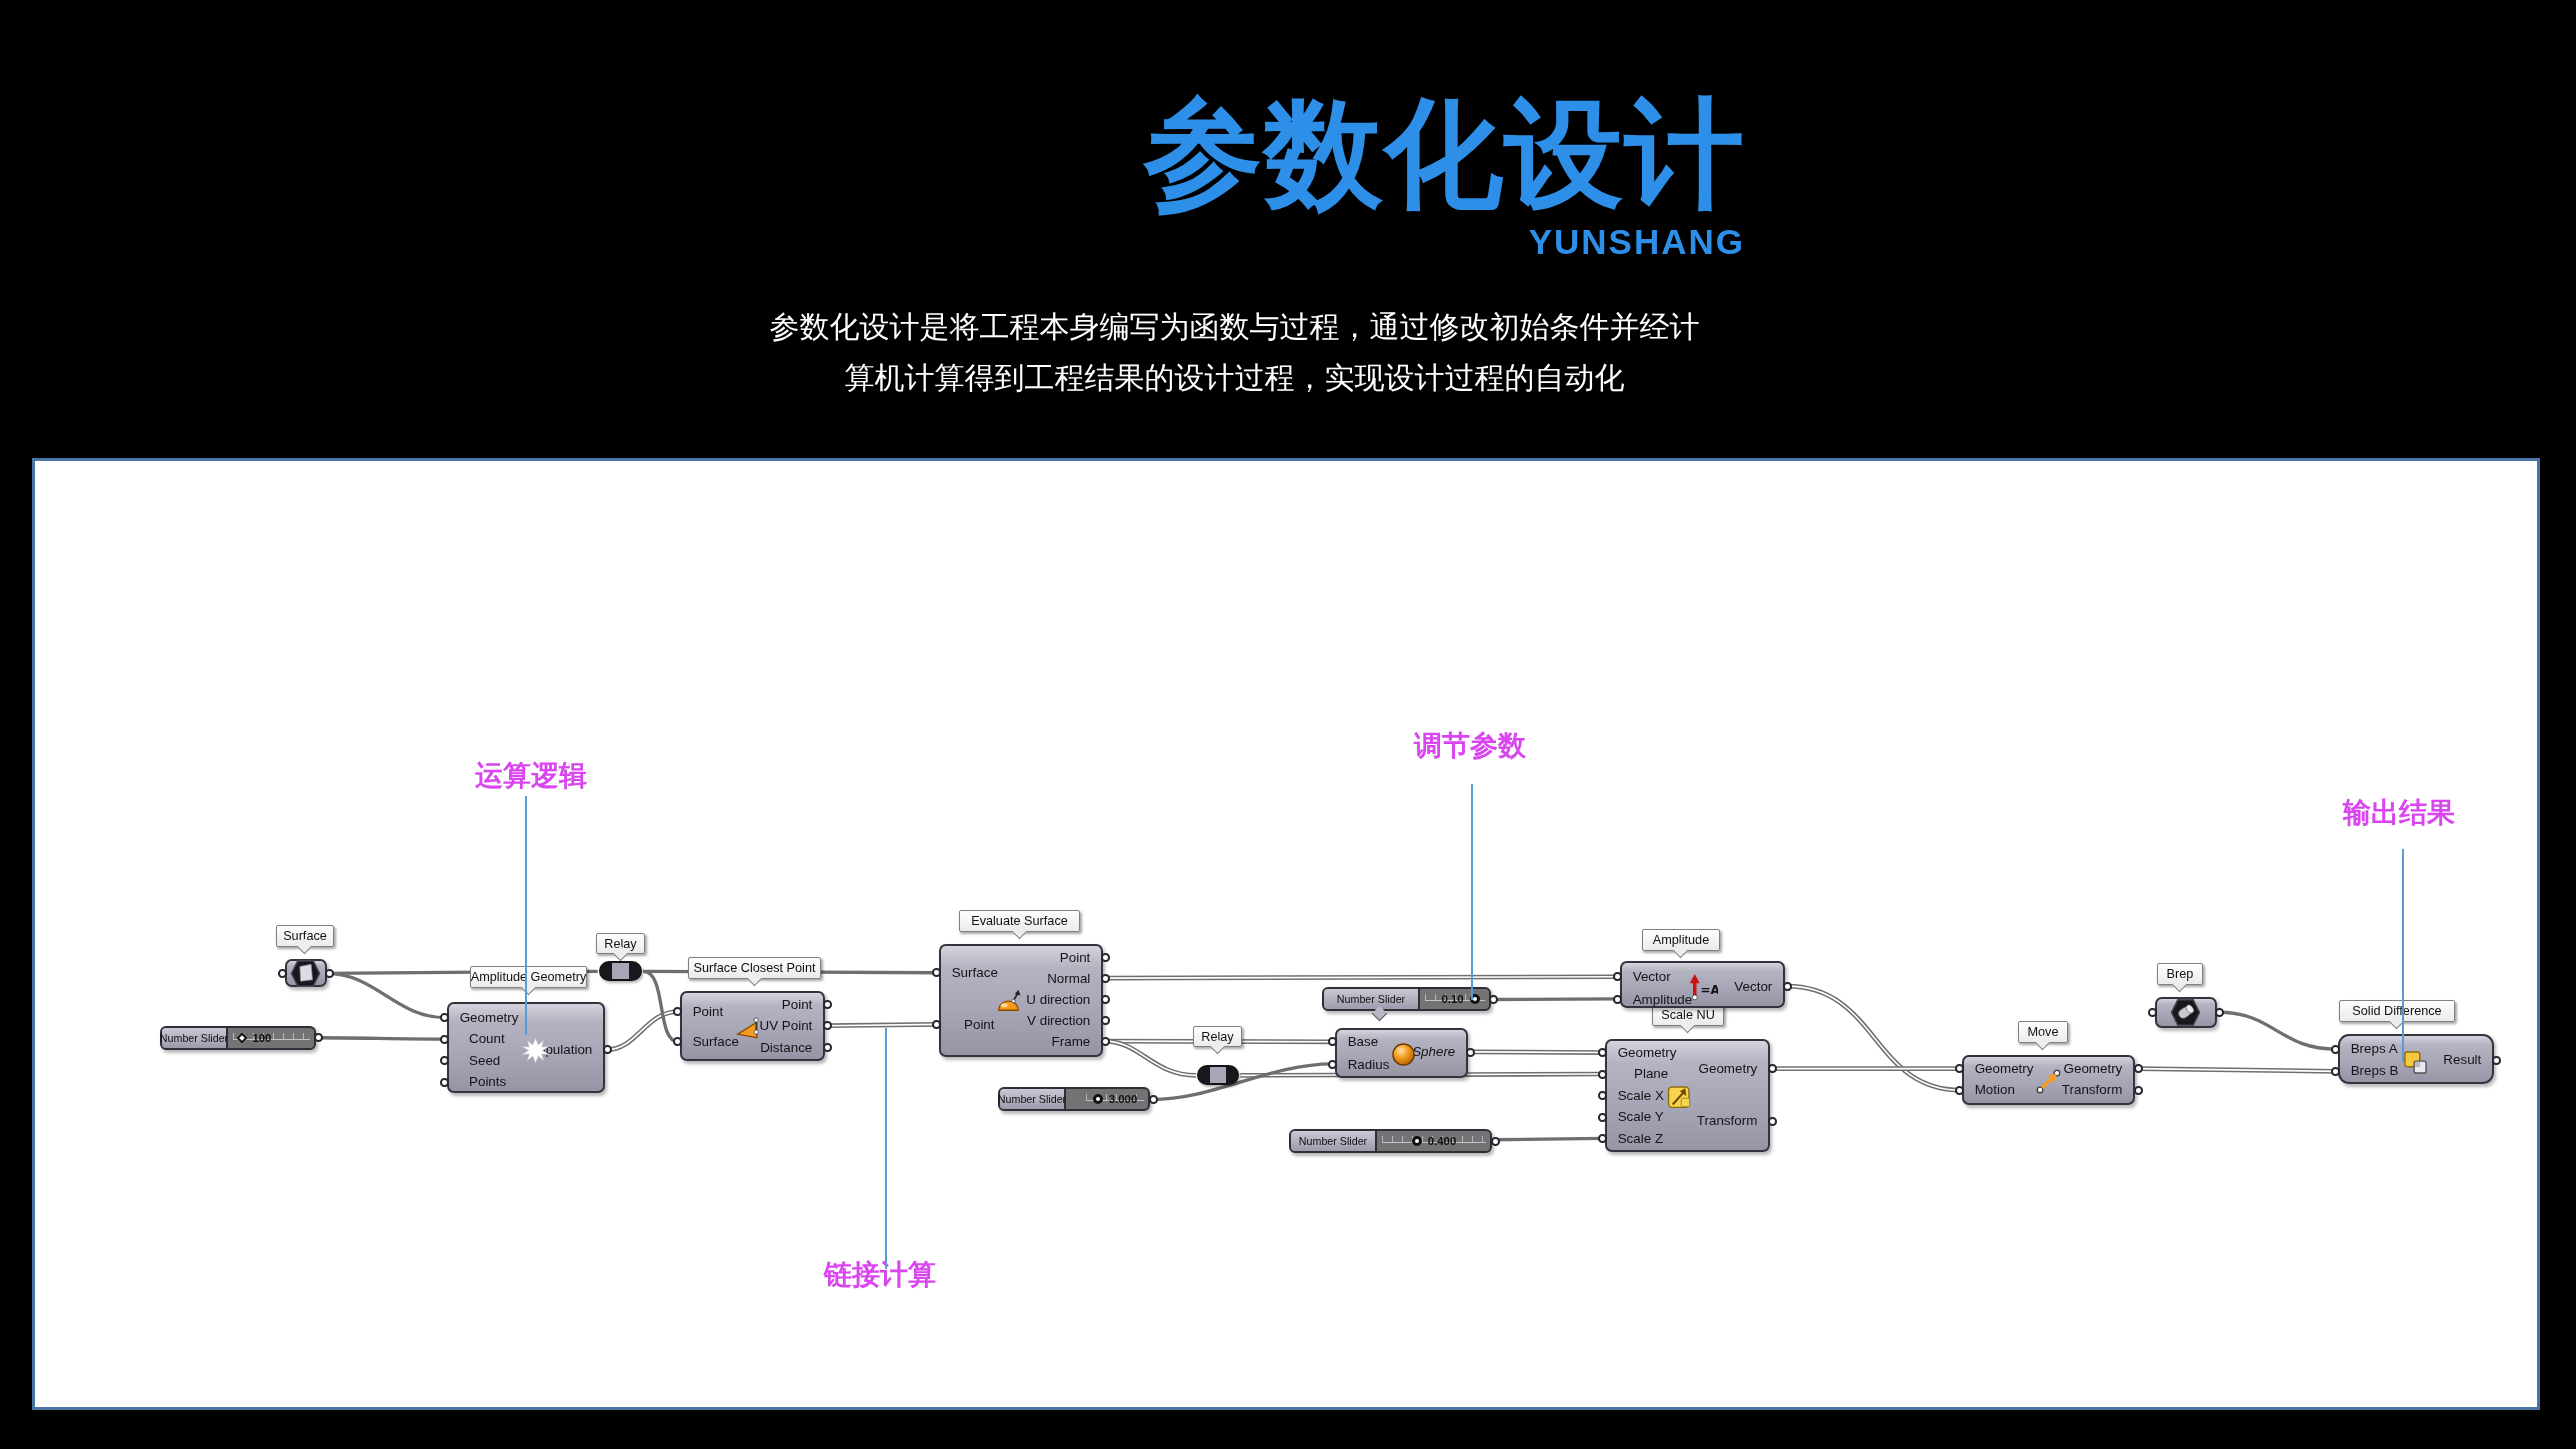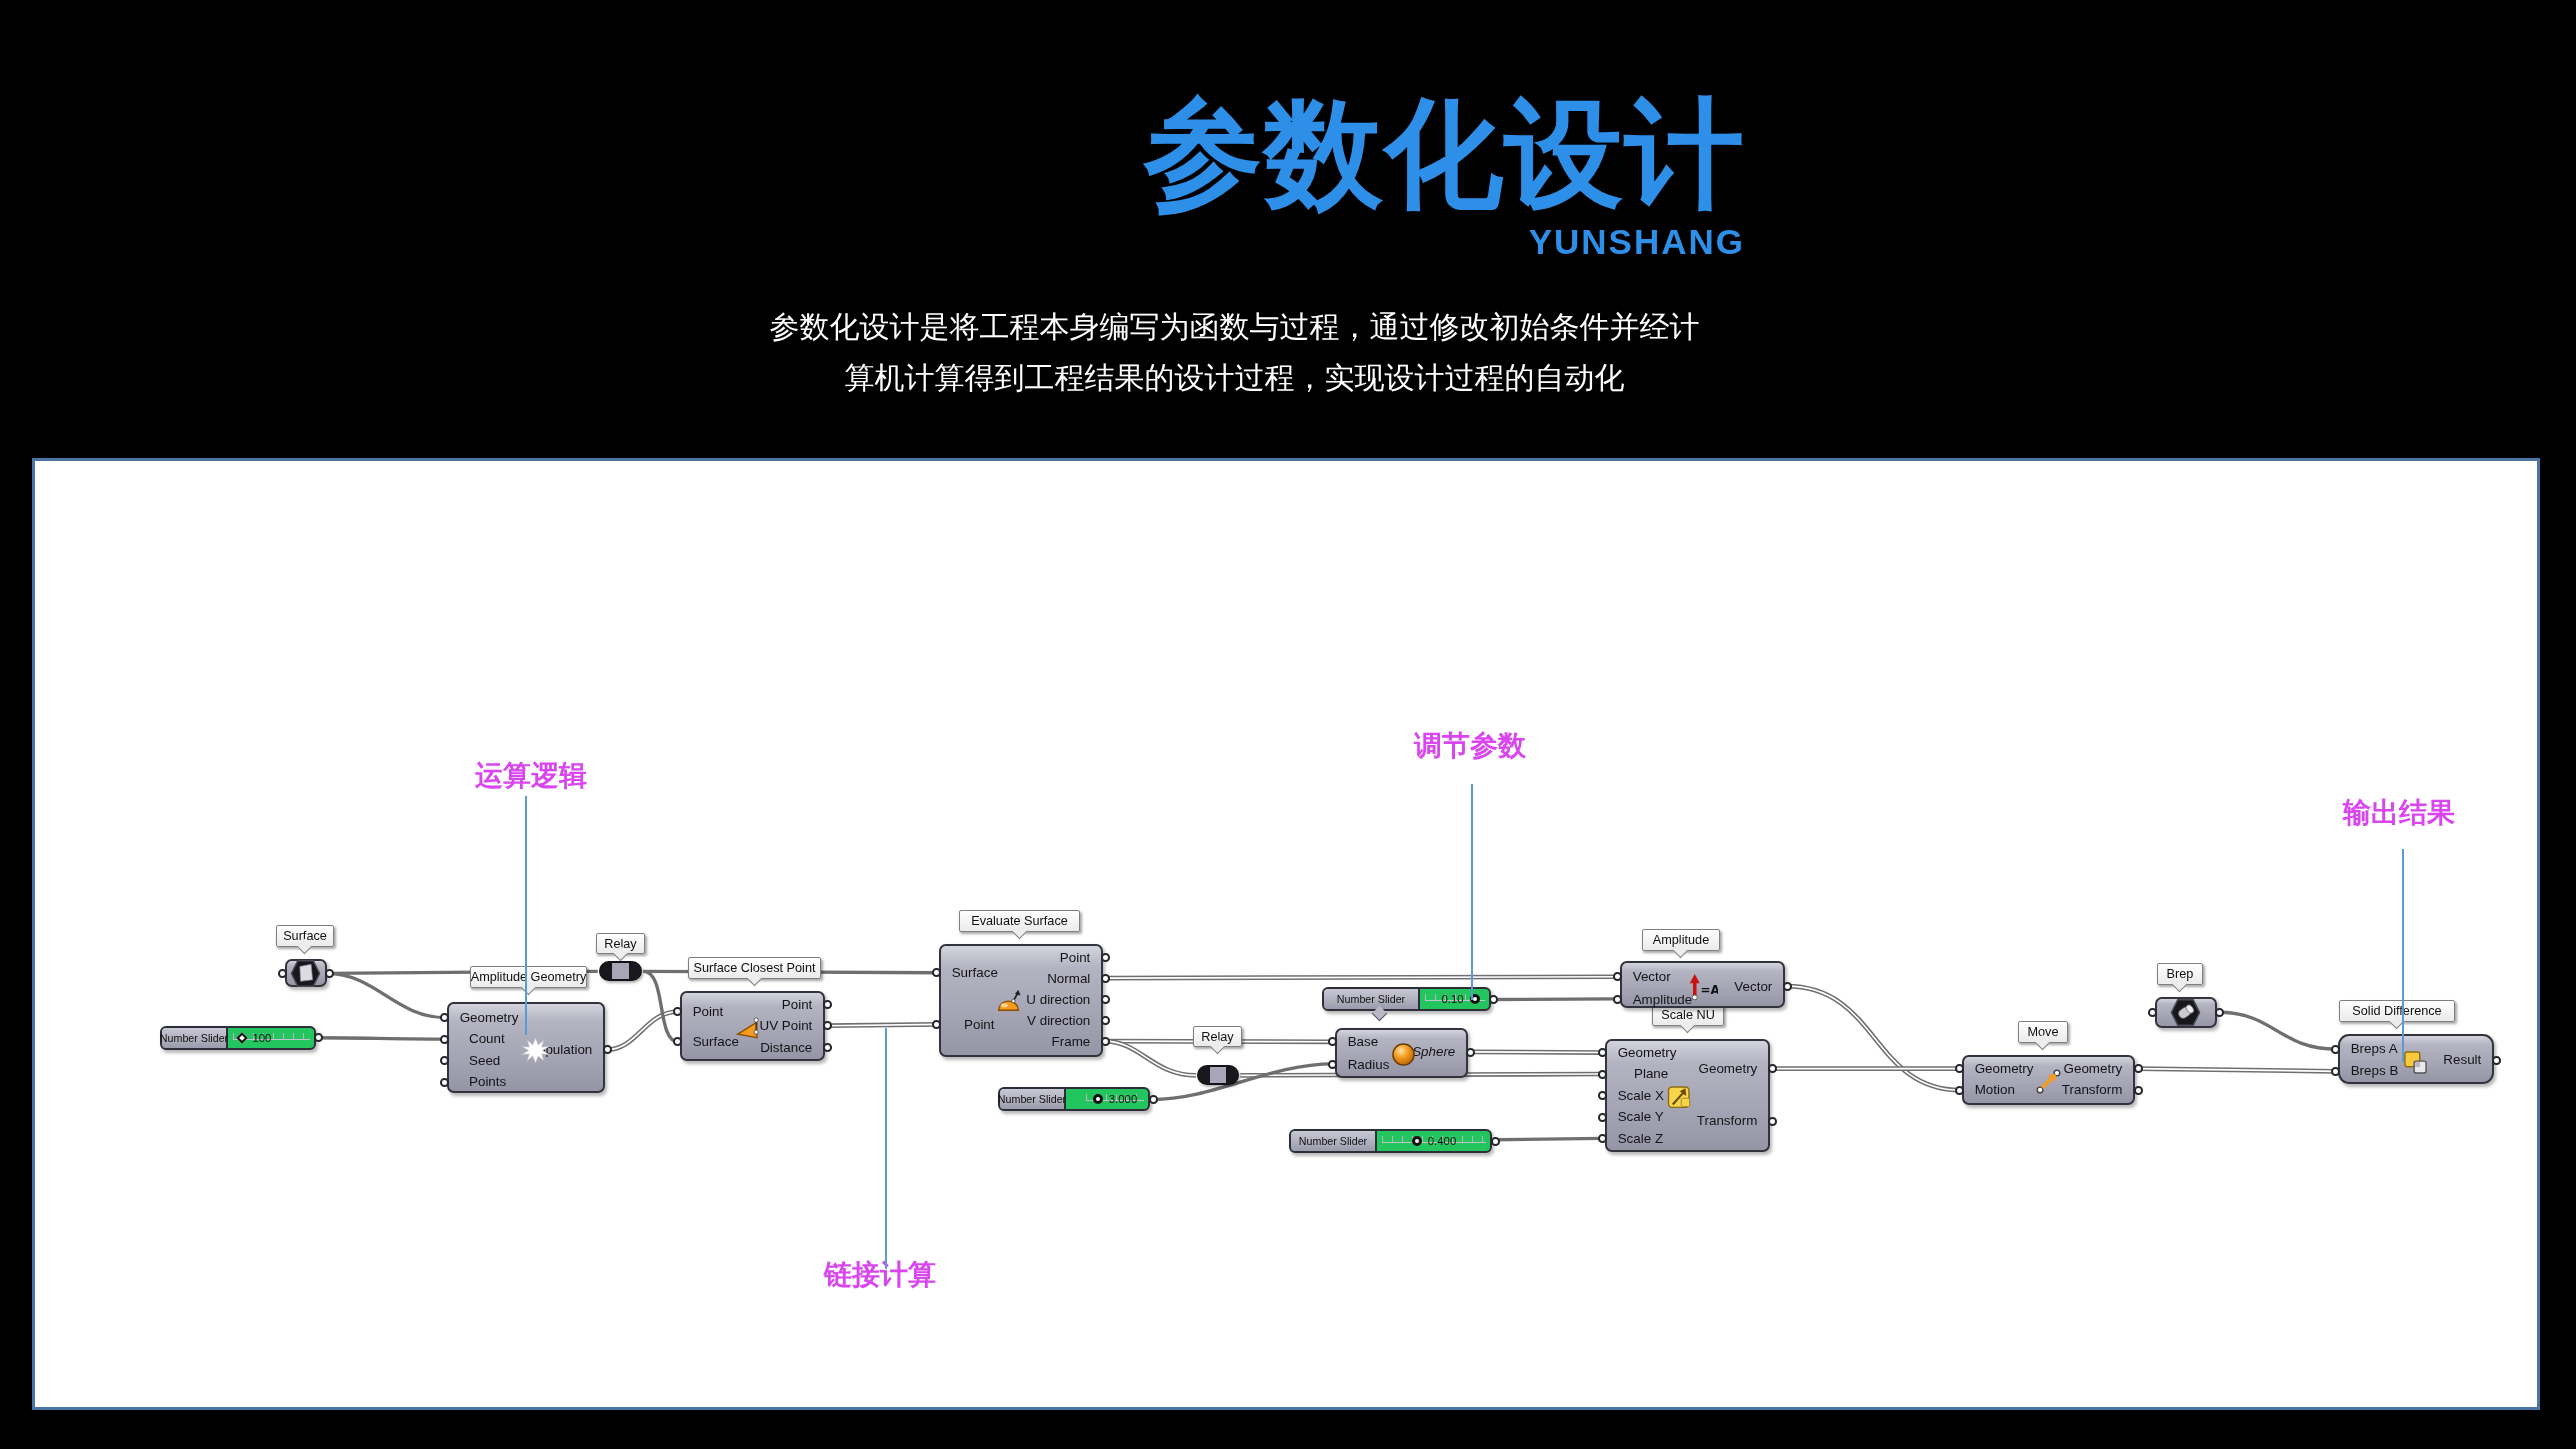--- a/index.html
+++ b/index.html
@@ -37,27 +37,27 @@
   .icon{position:absolute;width:31px;height:31px;z-index:6;}
   .icon svg{width:100%;height:100%;}
   
   .relay{position:absolute;z-index:5;background:#a6a6b6;border:2px solid #111116;border-radius:10.7px;
          box-shadow:1.3px 2px 2.7px rgba(0,0,0,0.3);box-sizing:border-box;}
   .relay::before{content:"";position:absolute;left:-0.7px;top:-0.7px;bottom:-0.7px;width:11.4px;
          background:#17171c;border-radius:8.7px 0 0 8.7px;}
   .relay::after{content:"";position:absolute;right:-0.7px;top:-0.7px;bottom:-0.7px;width:11.4px;
          background:#17171c;border-radius:0 8.7px 8.7px 0;}
   
-  .slider{position:absolute;z-index:5;background:#22c55e;border:2px solid #2e2e38;border-radius:6px;
+  .slider{position:absolute;z-index:5;background:#737373;border:2px solid #2e2e38;border-radius:6px;
           box-shadow:2px 2.7px 3.4px rgba(0,0,0,0.28);box-sizing:border-box;}
   .slider .panel{position:absolute;left:0;top:0;bottom:0;background:linear-gradient(180deg,#c9c9d5,#9b9bac);
           border-right:2px solid #2e2e38;border-radius:4px 0 0 4px;display:flex;align-items:center;
           justify-content:center;font-size:10.7px;font-weight:500;color:#111;white-space:nowrap;}
   .slider .track{position:absolute;top:0;bottom:0;right:0;display:flex;align-items:center;gap:6px;
-          font-size:11.4px;font-weight:400;color:#111;}
+          font-size:11.4px;font-weight:700;color:#111;}
   .ticks{position:absolute;left:4px;right:4px;top:5.4px;height:6px;
          background:repeating-linear-gradient(90deg,#b6b6bf 0 1.3px,transparent 1.3px 10px);
          border-bottom:0.7px solid #c2c2ca;}
   .knob-ring{width:10px;height:10px;border:3px solid #111;border-radius:50%;background:#fff;box-sizing:border-box;flex:none;z-index:1;}
   .knob-diamond{width:8px;height:8px;border:2px solid #111;background:#fff;transform:rotate(45deg);box-sizing:border-box;flex:none;z-index:1;}
   .tval{position:relative;z-index:1;}
 </style>
 </head>
 <body>
 

